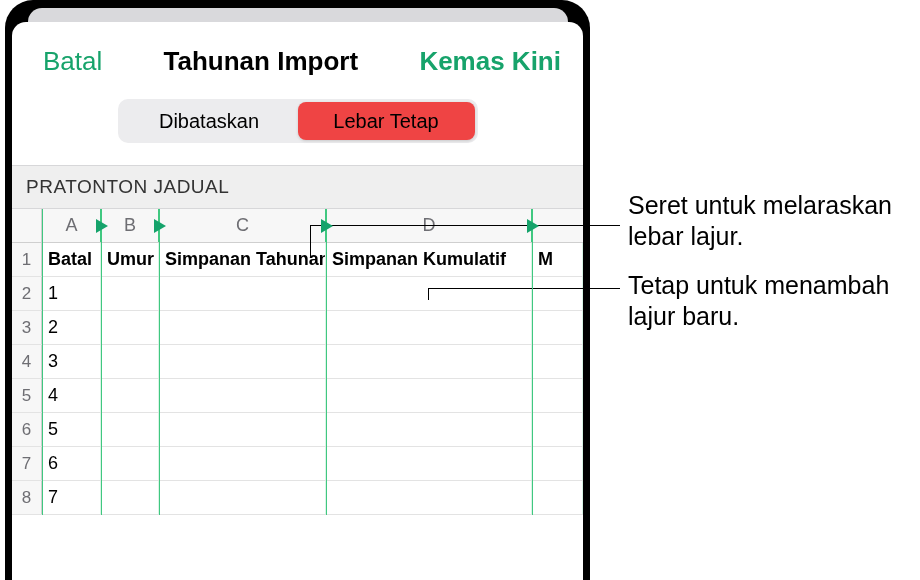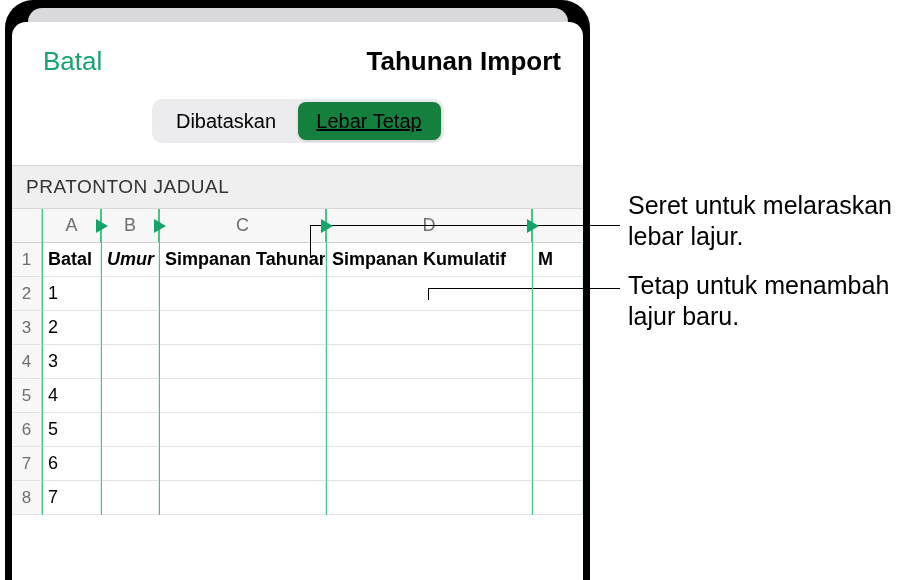--- a/index.html
+++ b/index.html
@@ -67,37 +67,36 @@
   .seg-wrap {
     display: flex;
     justify-content: center;
     padding: 6px 0 22px 0;
   }
   .seg {
     display: flex;
     background: #ececee;
     border-radius: 10px;
     padding: 3px;
-    width: 292px;
+    width: 360px;
     height: 44px;
   }
   .seg .seg-item {
     flex: 1;
     display: flex;
     align-items: center;
     justify-content: center;
     font-size: 20px;
     color: #000;
     border-radius: 8px;
   }
   .seg .seg-item.selected {
-    background: #15803d;
+    background: #ef4444;
     box-shadow: 0 1px 3px rgba(0,0,0,0.15);
     font-weight: 500;
-    text-decoration: underline;
   }
 
   
   .section-hdr {
     background: #efefef;
     border-top: 1px solid #d7d7d9;
     border-bottom: 1px solid #d7d7d9;
     padding: 10px 14px 10px 14px;
     font-size: 19px;
     letter-spacing: 0.5px;
@@ -201,20 +200,21 @@
 
 <div class="stage">
   <div class="device-bg"></div>
   <div class="sheet-behind"></div>
 
   <div class="sheet">
 
     <div class="hdr">
       <div class="btn-cancel">Batal</div>
       <div class="title">Tahunan Import</div>
+      <div class="btn-update">Kemas Kini</div>
     </div>
 
     <div class="seg-wrap">
       <div class="seg">
         <div class="seg-item">Dibataskan</div>
         <div class="seg-item selected">Lebar Tetap</div>
       </div>
     </div>
 
     <div class="section-hdr">PRATONTON JADUAL</div>
@@ -248,21 +248,21 @@
           <span>D</span>
           <div class="sep-line"></div>
           <div class="tri"></div>
         </div>
         <div class="col-hdr" style="width:51px;"></div>
       </div>
 
       <div class="data-row hdr-row">
         <div class="row-num">1</div>
         <div class="cell" style="width:59px;">Batal</div>
-        <div class="cell" style="width:58px;font-style:italic;">Umur</div>
+        <div class="cell" style="width:58px;">Umur</div>
         <div class="cell" style="width:167px;">Simpanan Tahunan</div>
         <div class="cell" style="width:206px;">Simpanan Kumulatif</div>
         <div class="cell" style="width:51px;">M</div>
       </div>
 
       <div class="data-row">
         <div class="row-num">2</div>
         <div class="cell" style="width:59px;">1</div>
         <div class="cell" style="width:58px;"></div>
         <div class="cell" style="width:167px;"></div>

